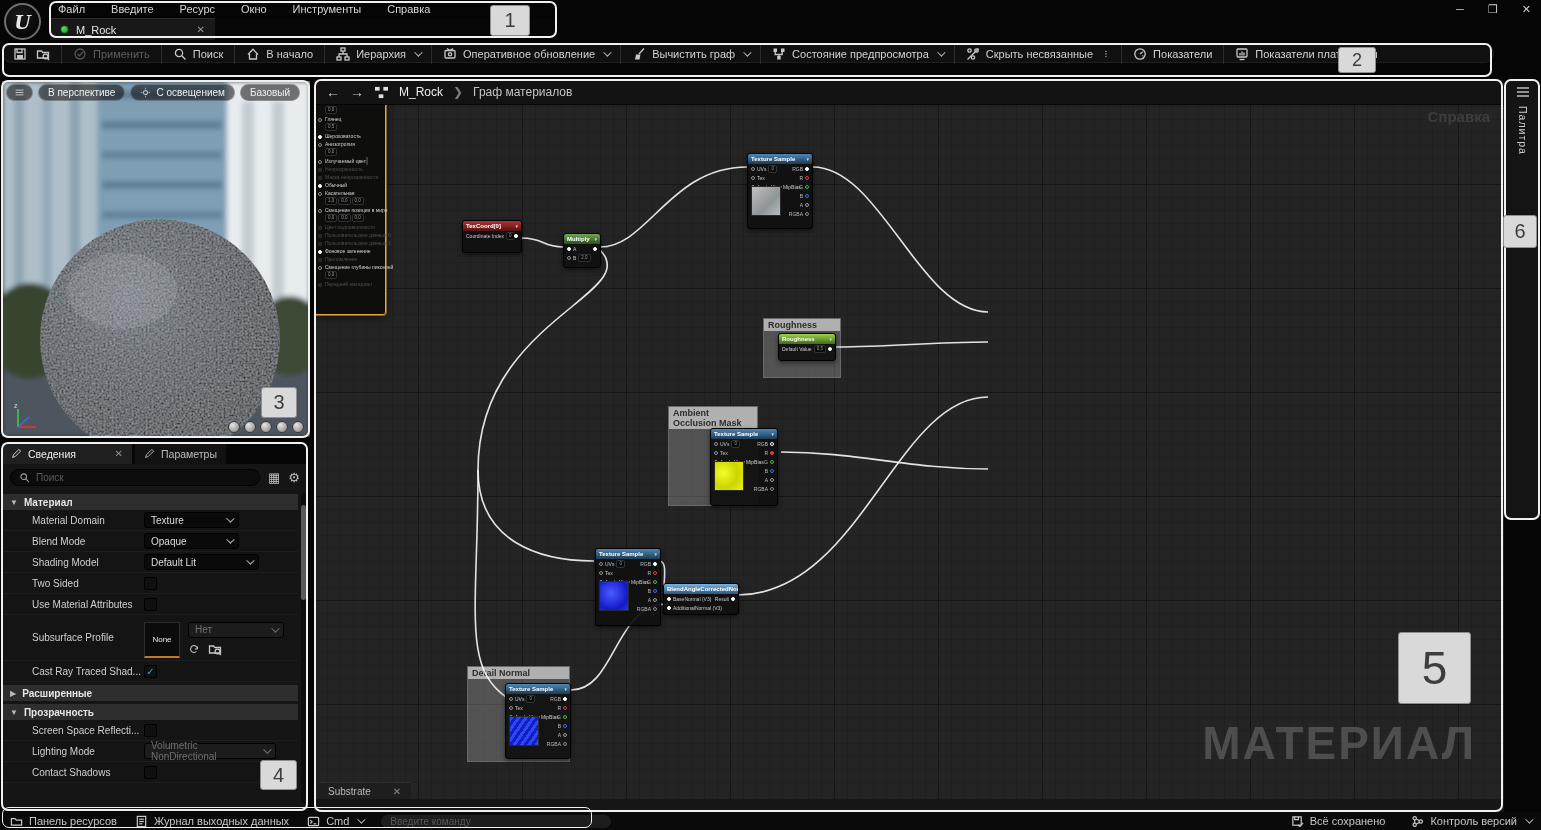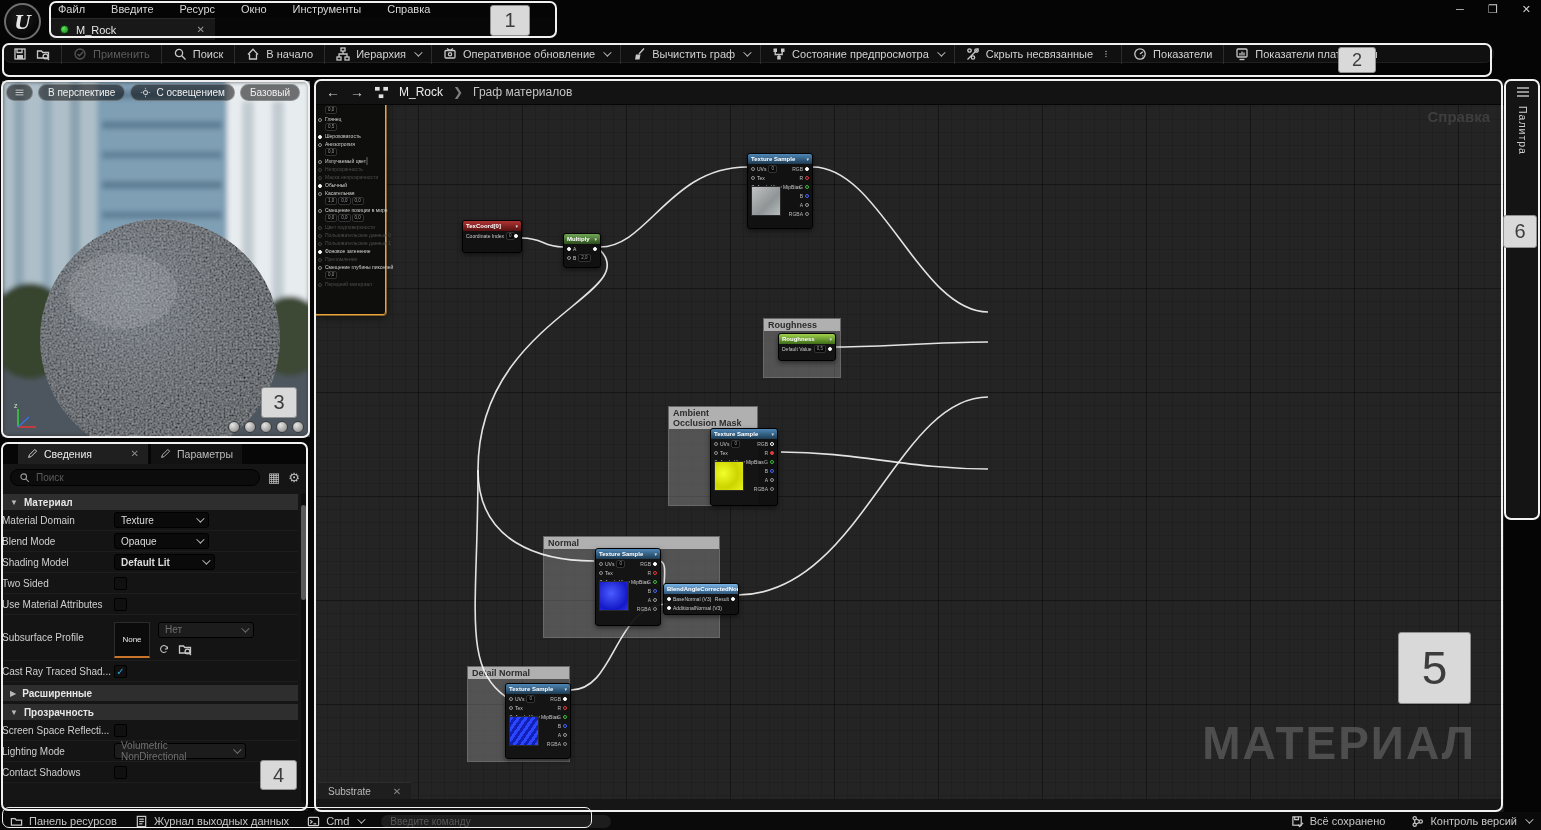--- a/index.html
+++ b/index.html
@@ -34,33 +34,33 @@
   #viewport{left:2px;top:81px;width:308px;height:356px;background:#222;overflow:hidden;}
   #vp-buttons{position:absolute;left:4px;top:3px;display:flex;gap:5px;align-items:center;z-index:3;}
   .vp-pill{background:rgba(10,10,10,0.55);border:1px solid rgba(200,200,200,0.35);border-radius:9px;height:17px;display:flex;align-items:center;gap:5px;padding:0 9px;font-size:10px;color:#f0f0f0;white-space:nowrap;}
   .vp-pill.iconly{padding:0 7px;}
   #vp-meshes{position:absolute;right:6px;bottom:4px;display:flex;gap:4px;z-index:3;}
   #vp-meshes .m{width:12px;height:12px;border-radius:50%;background:radial-gradient(circle at 35% 30%,#e6e6e6,#7d7d7d);border:1px solid #3b3b3b;}
   #vp-gizmo{position:absolute;left:8px;bottom:6px;z-index:3;}
 
   
   #details{left:2px;top:443px;width:306px;height:368px;background:#151515;overflow:hidden;}
-  #dtabs{display:flex;height:21px;background:#060606;padding-left:16px;}
+  #dtabs{display:flex;height:21px;background:#060606;}
   .dtab{display:flex;align-items:center;gap:6px;padding:0 9px;font-size:10.5px;}
   .dtab.active{background:#1f1f1f;color:#ececec;width:130px;}
   .dtab.idle{background:#121212;color:#bdbdbd;margin-left:3px;}
   .dtab .x{margin-left:auto;color:#8c8c8c;font-size:10px;}
   #dsearchrow{display:flex;align-items:center;gap:8px;padding:5px 8px 4px 8px;}
   #dsearch{flex:1;height:17px;background:#0c0c0c;border:1px solid #000;border-radius:9px;display:flex;align-items:center;gap:6px;padding:0 8px;}
   #dsearch .ph{font-size:10px;color:#5b5b5b;}
   .d-ic{font-size:13px;color:#bdbdbd;line-height:1;}
   #dbody{position:absolute;left:0;right:10px;top:48px;bottom:2px;overflow:hidden;}
   .sec-h{height:16px;background:#2e2e2e;display:flex;align-items:center;gap:6px;padding:0 8px;font-size:10px;font-weight:bold;color:#e6e6e6;margin-top:3px;}
   .sec-h .tri{font-size:8px;color:#b9b9b9;}
-  .prow{display:flex;align-items:center;min-height:21px;padding:0 0 0 0;border-bottom:1px solid #1d1d1d;background:#1d1d1d0d;}
+  .prow{display:flex;align-items:center;min-height:21px;padding:0 0 0 30px;border-bottom:1px solid #1d1d1d;background:#1d1d1d0d;}
   .prow .lbl{width:112px;font-size:10px;color:#cfcfcf;white-space:nowrap;overflow:hidden;}
   .dd{height:16px;background:#0a0a0a;border:1px solid #000;border-radius:3px;display:flex;align-items:center;justify-content:space-between;padding:0 6px;font-size:10px;color:#dcdcdc;}
   .dd.gray{color:#6f6f6f;background:#1c1c1c;}
   .cb{width:13px;height:13px;background:#101010;border:1px solid #000;border-radius:2px;display:flex;align-items:center;justify-content:center;font-size:10px;color:#2ea7e0;font-weight:bold;}
   .ssp{display:flex;gap:8px;align-items:flex-start;padding-top:4px;}
   .ssp-thumb{width:36px;height:36px;background:#0b0b0b;border:1px solid #2c2c2c;display:flex;align-items:center;justify-content:center;font-size:8px;color:#e8e8e8;border-bottom:2px solid #c8742a;}
   .ssp-right{display:flex;flex-direction:column;gap:4px;}
   .ssp-icons{display:flex;gap:8px;align-items:center;}
   #dscroll{position:absolute;right:2px;top:50px;width:5px;height:310px;background:#0d0d0d;border-radius:3px;}
   #dscroll .th{position:absolute;top:12px;width:5px;height:95px;background:#5a5a5a;border-radius:3px;}
@@ -444,21 +444,21 @@
         </div>
         <div class="prow">
           <div class="lbl">Blend Mode</div>
           <div class="dd" style="width: 95px;">
             <span>Opaque</span>
             <span class="chev" style=""></span>
           </div>
         </div>
         <div class="prow">
           <div class="lbl">Shading Model</div>
-          <div class="dd" style="width: 101px; font-weight: bold;">
+          <div class="dd" style="width: 115px;">
             <span>Default Lit</span>
             <span class="chev" style=""></span>
           </div>
         </div>
         <div class="prow">
           <div class="lbl">Two Sided</div>
           <div class="cb"></div>
         </div>
         <div class="prow">
           <div class="lbl">Use Material Attributes</div>
@@ -538,23 +538,20 @@
     </div>
     <span id="zoomlbl">Справка</span>
     <span id="watermark">МАТЕРИАЛ</span>
 
     <div class="comment" style="left:449px;top:238px;width:78px;height:60px;">
         <div class="ch">Roughness</div>
       </div>
     <div class="comment" style="left:354px;top:326px;width:90px;height:100px;">
         <div class="ch" style="height:22px;">Ambient Occlusion Mask</div>
       </div>
-    <div class="comment" style="left:229px;top:456px;width:177px;height:102px;">
-        <div class="ch">Normal</div>
-      </div>
     <div class="comment" style="left:153px;top:586px;width:103px;height:96px;">
         <div class="ch">Detail Normal</div>
       </div>
 
     <svg id="wires" width="1190" height="732">
       <g fill="none" stroke="rgba(248,248,248,0.9)" stroke-width="1.6">
         <path d="M208,158 C230,158 228,167 249,167"></path>
         <path d="M286,167 C334,167 356,87 433,87"></path>
         <path d="M286,170 C330,214 164,240 164,390 C164,530 148,586 192,617"></path>
         <path d="M164,390 C164,462 226,481 280,481"></path>

